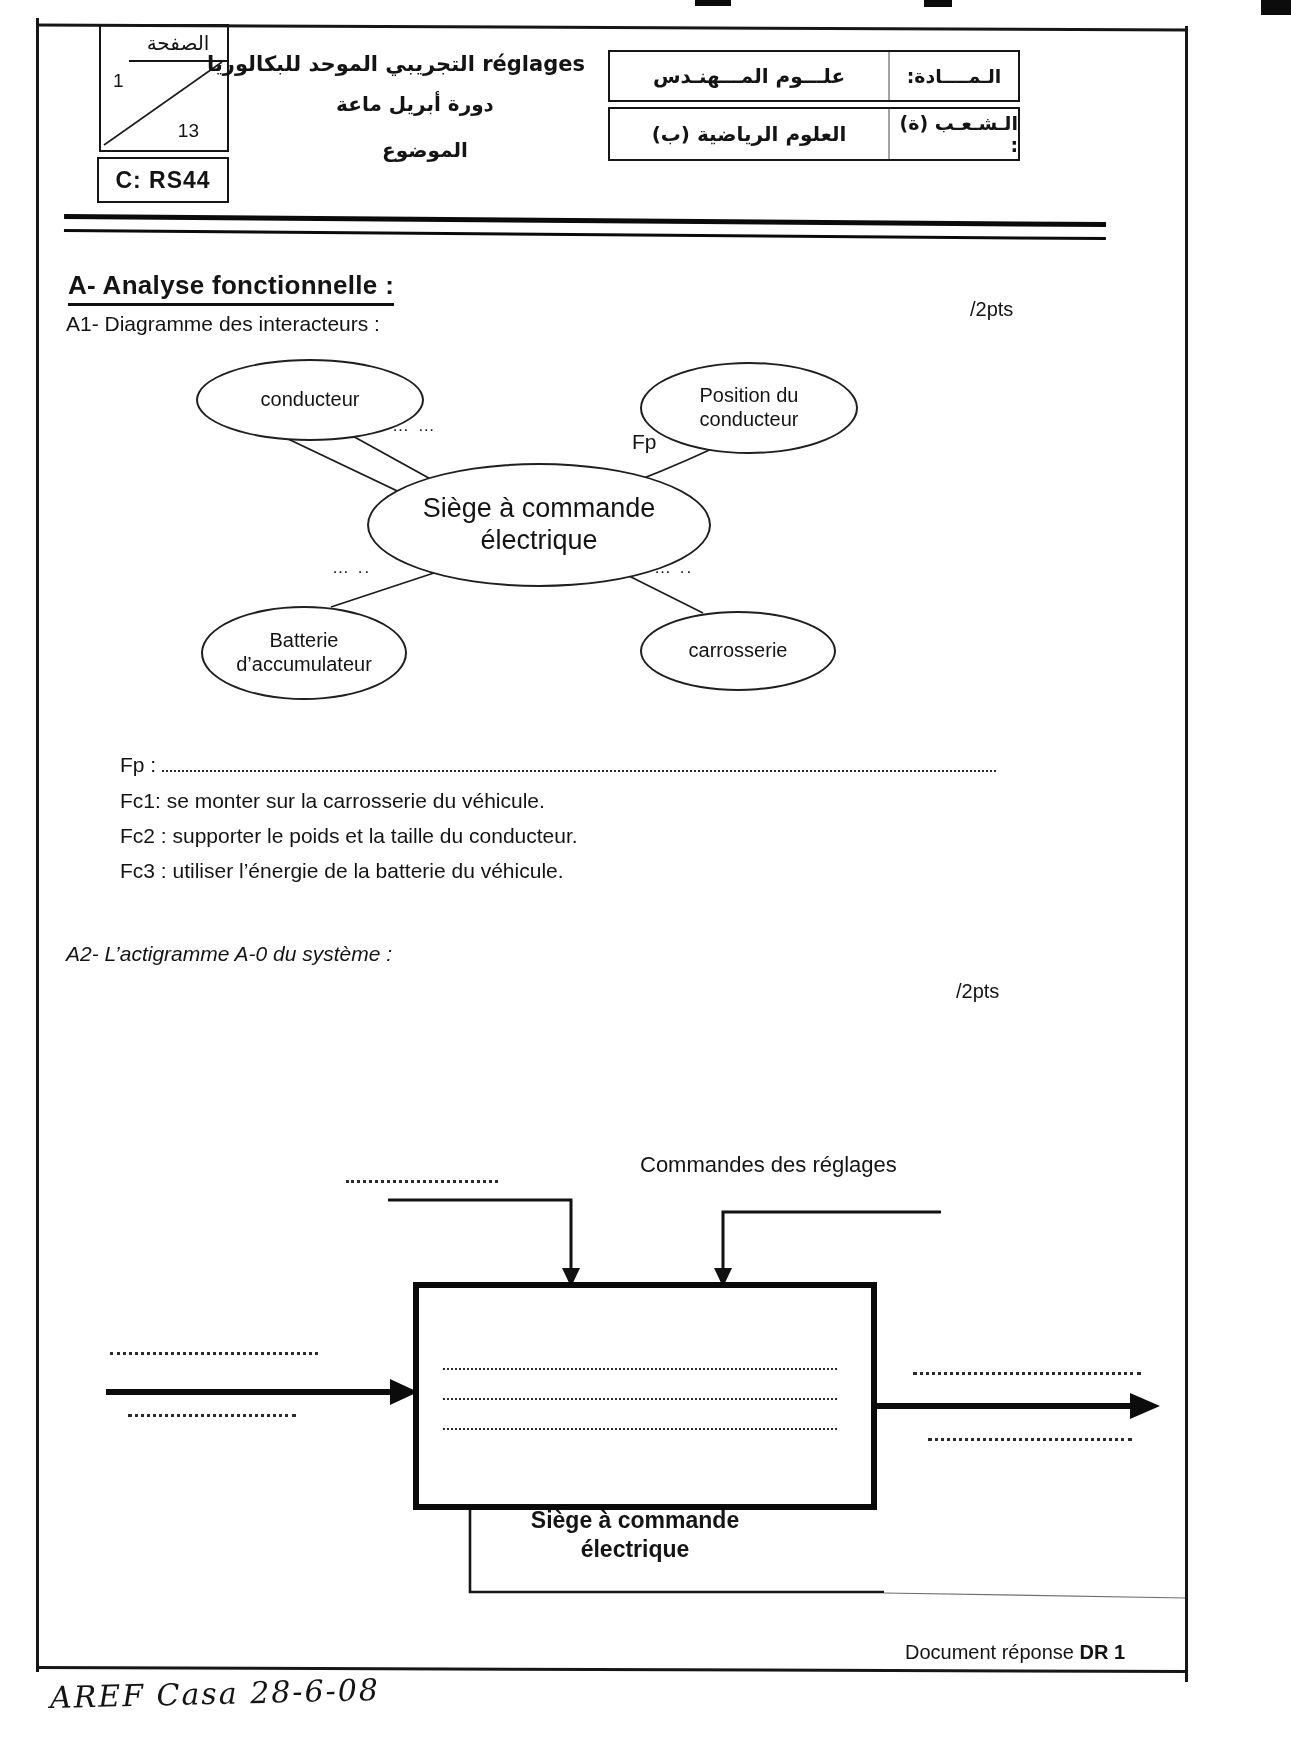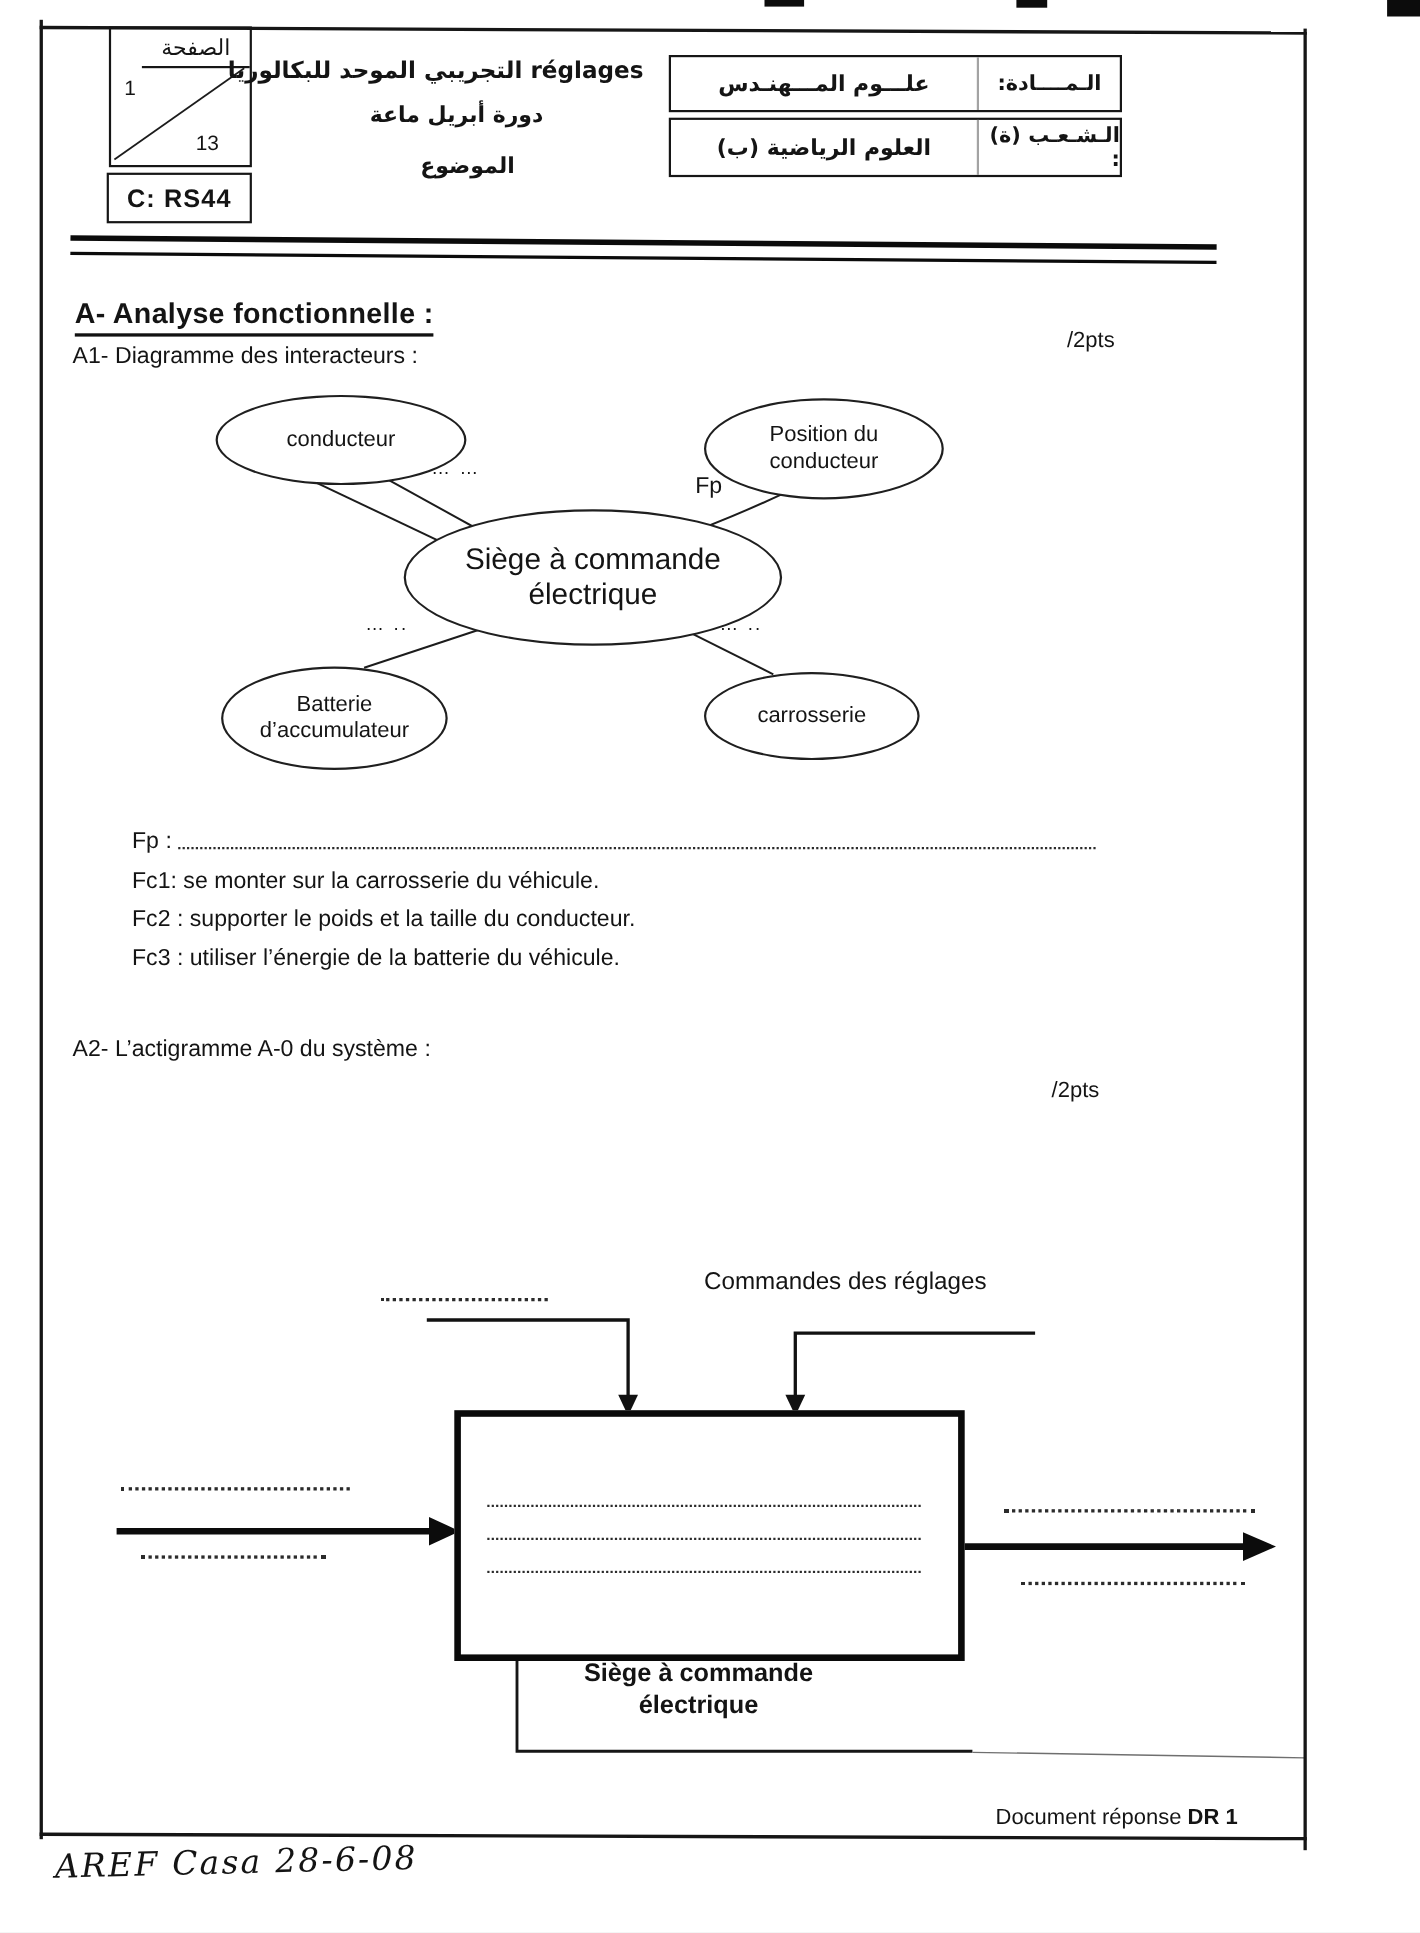--- a/index.html
+++ b/index.html
@@ -133,21 +133,21 @@
   <div class="txt" style="left:654px;top:558px;font-size:17px;letter-spacing:2px;">… ..</div>
 
   <div class="fp-row">
     <span>Fp :</span>
     <span class="leader"></span>
   </div>
   <div class="fc-line" style="top:789px;">Fc1: se monter sur la carrosserie du véhicule.</div>
   <div class="fc-line" style="top:824px;">Fc2 : supporter le poids et la taille du conducteur.</div>
   <div class="fc-line" style="top:859px;">Fc3 : utiliser l’énergie de la batterie du véhicule.</div>
 
-  <div class="txt" style="left:66px;top:942px;font-size:21px;">A2-  L’actigramme A-0 du système :</div>
+  <div class="txt" style="left:66px;top:942px;font-size:21px;font-style:italic;">A2-  L’actigramme A-0 du système :</div>
   <div class="txt" style="left:956px;top:980px;font-size:20px;">/2pts</div>
 
   <div class="dotted-blank" style="left:346px;top:1180px;width:152px;"></div>
   <div class="txt" style="left:640px;top:1152px;font-size:22px;">Commandes des réglages</div>
 
   <div class="a0box">
     <div class="dline" style="top:80px;"></div>
     <div class="dline" style="top:110px;"></div>
     <div class="dline" style="top:140px;"></div>
   </div>

